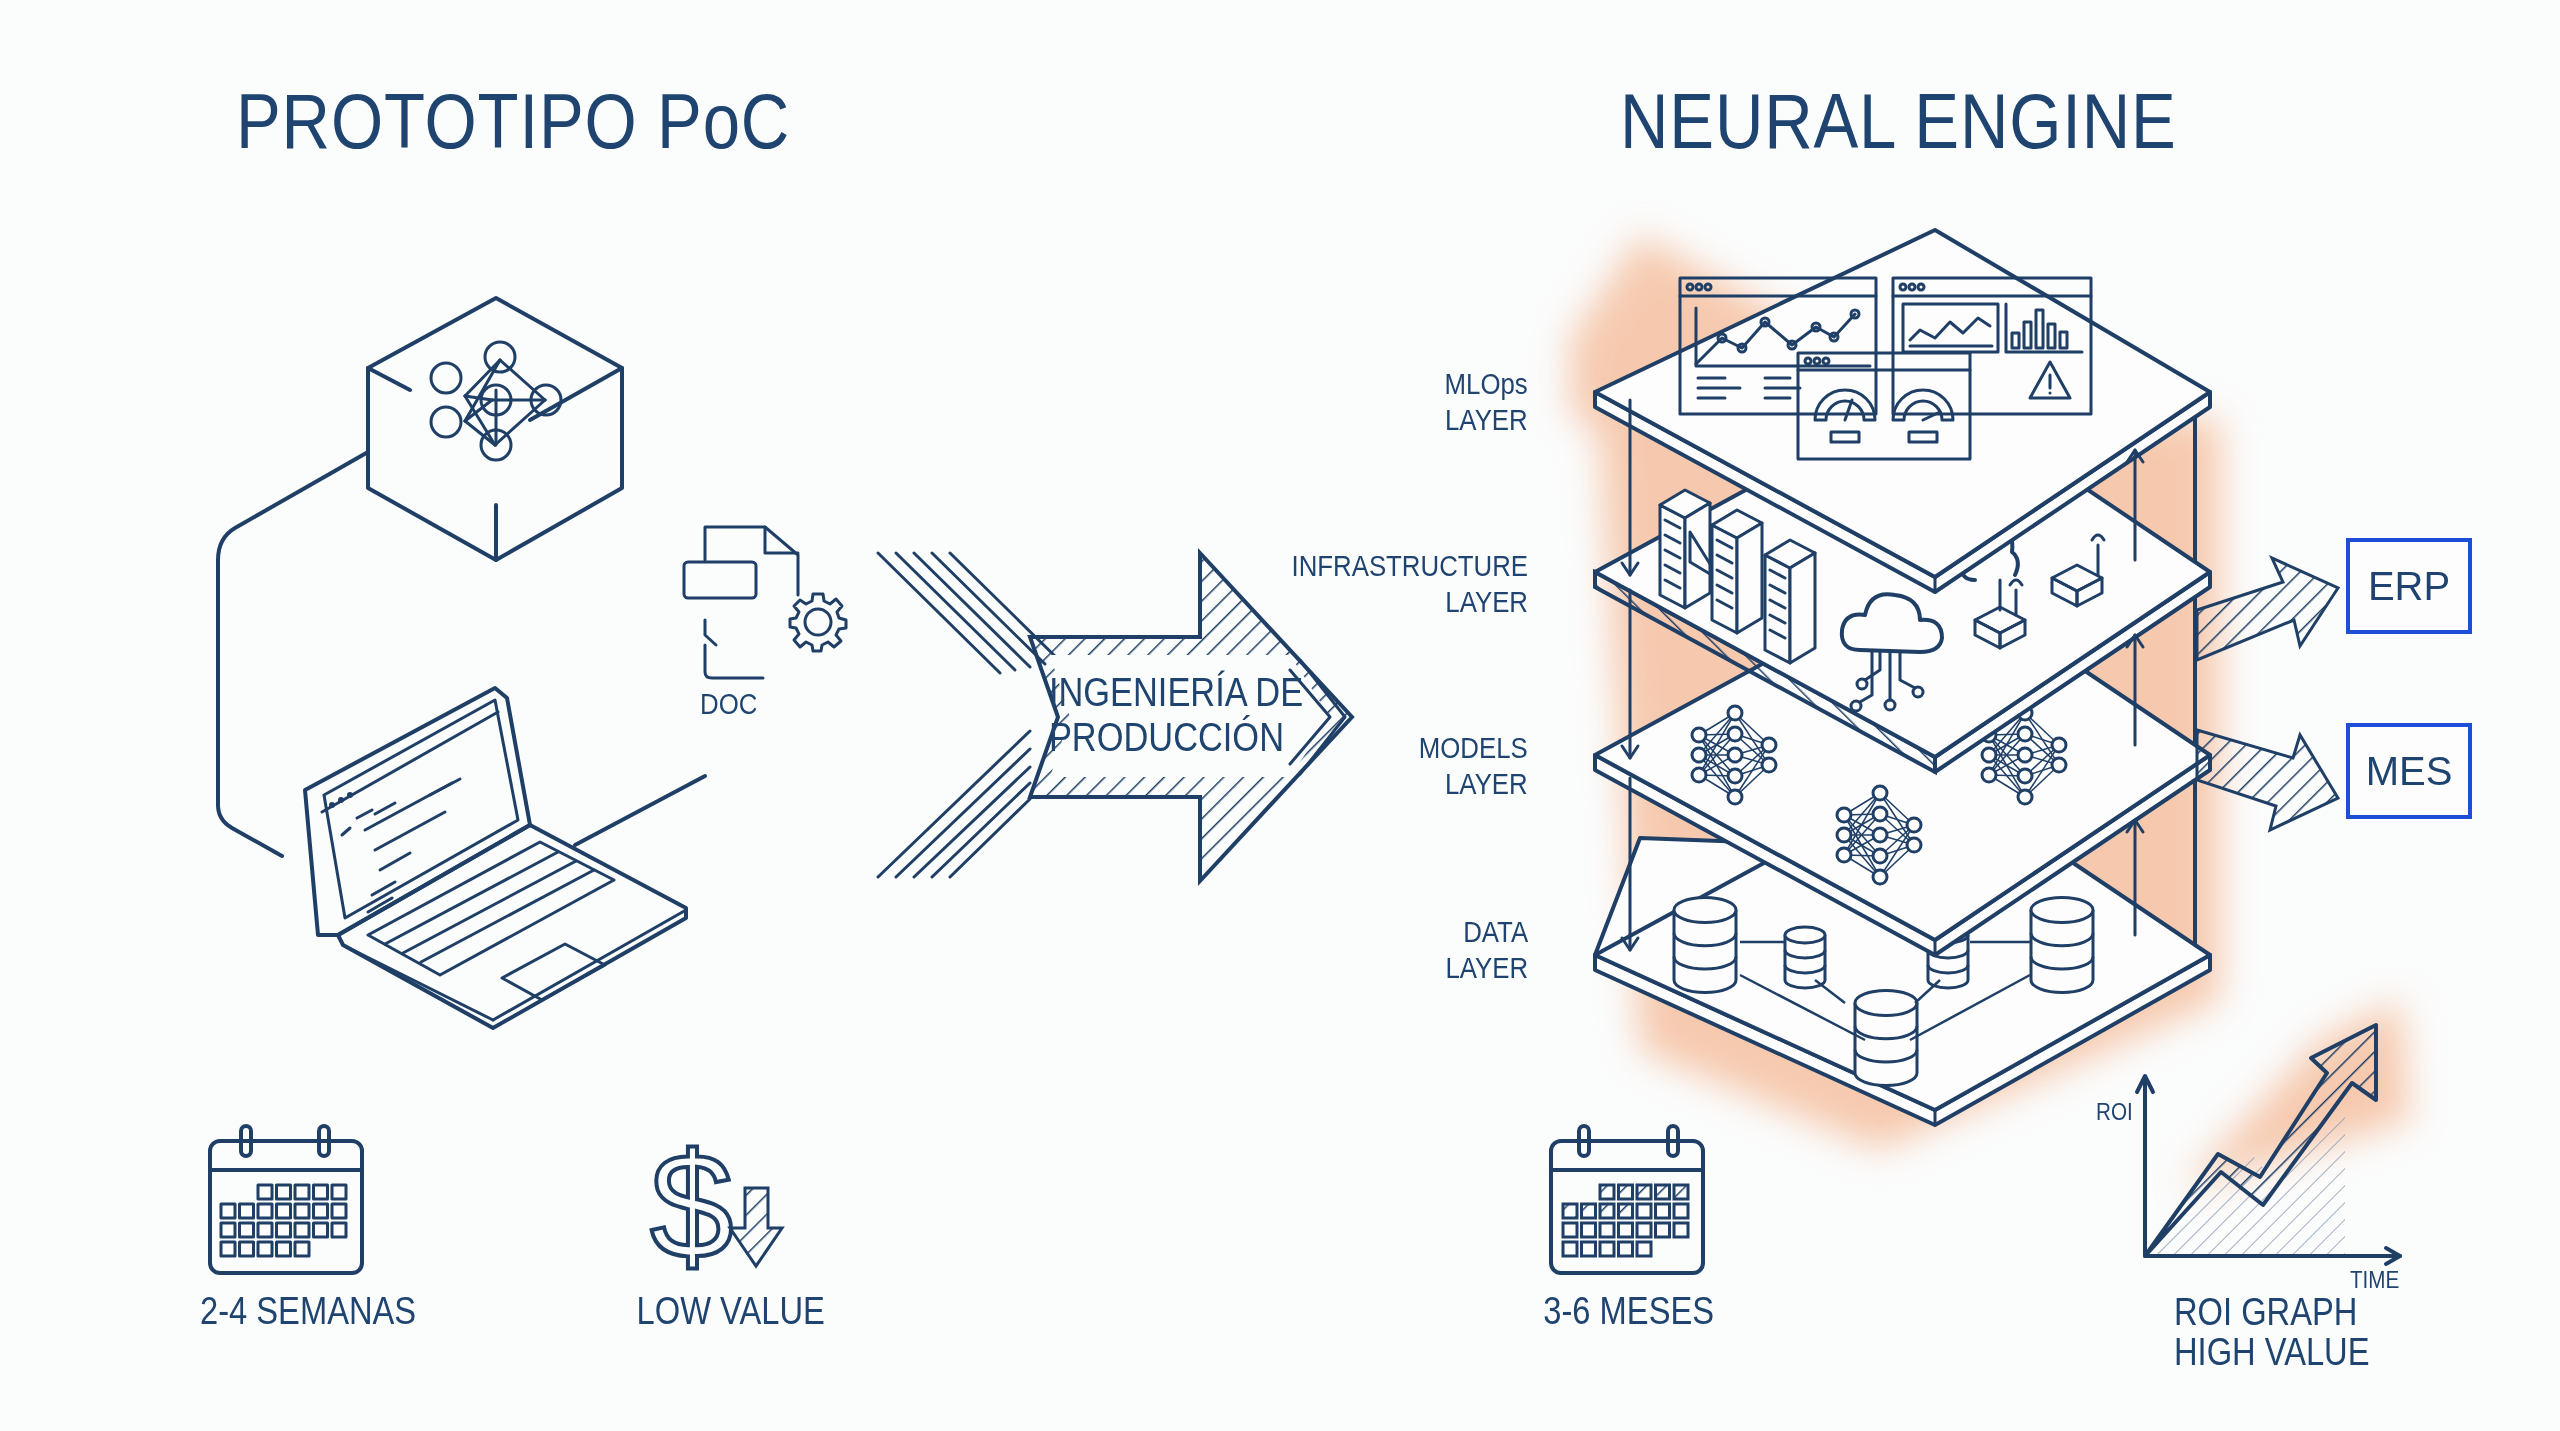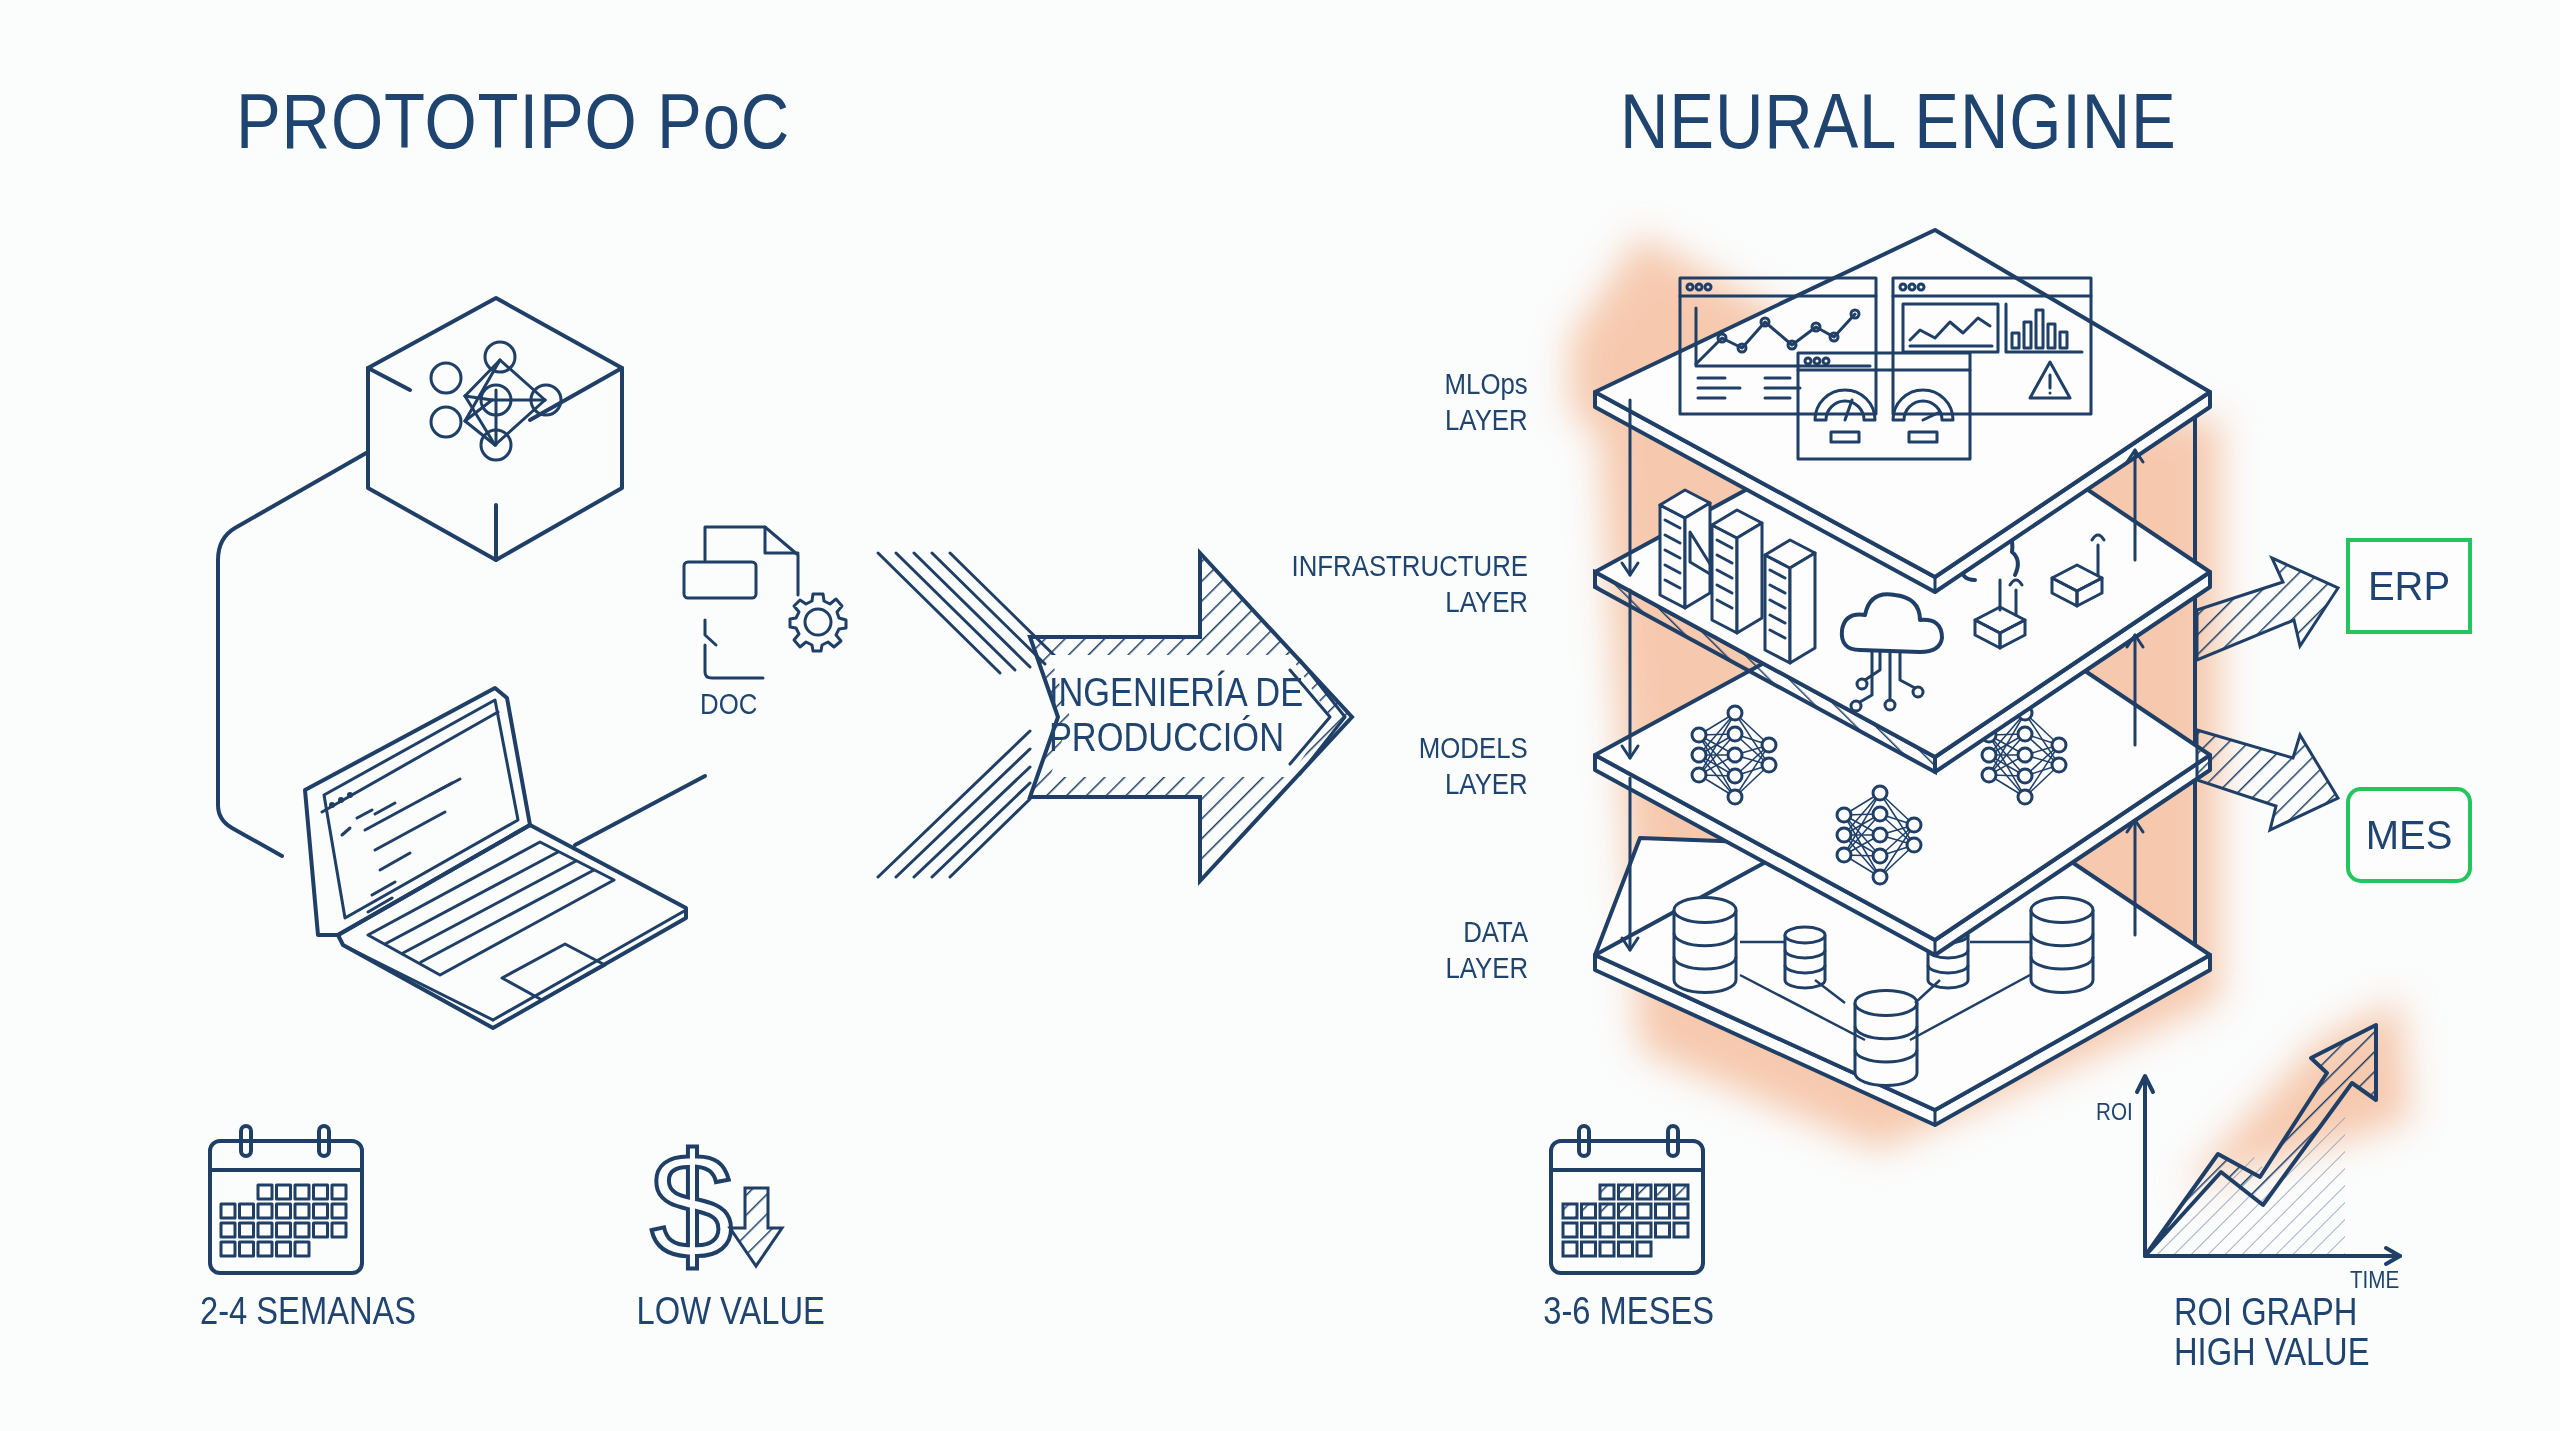--- a/index.html
+++ b/index.html
@@ -8,21 +8,21 @@
   .txt { position:absolute; color:#1f4470; font-family:"Liberation Sans",sans-serif;
          transform:scaleX(0.86); transform-origin:left top; white-space:nowrap; }
   .title { font-size:78px; letter-spacing:1px; }
   .caption { font-size:38px; }
   .layer-label { font-size:30px; text-align:right; line-height:36px; transform-origin:right top; }
   .center { transform-origin:center top; text-align:center; }
   svg { position:absolute; left:0; top:0; }
   .stroke { fill:none; stroke:#1f3f66; stroke-width:4; stroke-linejoin:round; stroke-linecap:round; }
   .thin { fill:none; stroke:#1f3f66; stroke-width:3; stroke-linejoin:round; stroke-linecap:round; }
   .plate { fill:#fdfdfd; stroke:#1f3f66; stroke-width:4; stroke-linejoin:round; }
-  .box-label { position:absolute; border:4px solid #22c55e; background:#fdfdfd;
+  .box-label { position:absolute; border:4px solid #1d4ed8; background:#fdfdfd;
                display:flex; align-items:center; justify-content:center; font-size:40px; color:#1f4470; }
 </style>
 </head>
 <body>
 
 <svg width="2560" height="1431" viewBox="0 0 2560 1431">
   <defs>
     <pattern id="hatch" patternUnits="userSpaceOnUse" width="14" height="14" patternTransform="rotate(45)">
       <line x1="0" y1="0" x2="0" y2="14" stroke="#1f3f66" stroke-width="3"></line>
     </pattern>
@@ -531,21 +531,21 @@
 <div class="txt layer-label" style="right:1032px; top:730px;">
   <div>MODELS</div>
   <div>LAYER</div>
 </div>
 <div class="txt layer-label" style="right:1032px; top:914px;">
   <div>DATA</div>
   <div>LAYER</div>
 </div>
 
 <div class="box-label" style="left:2346px; top:538px; width:118px; height:88px;">ERP</div>
-<div class="box-label" style="left:2346px; top:787px; width:118px; height:88px;border-radius:15px;">MES</div>
+<div class="box-label" style="left:2346px; top:723px; width:118px; height:88px;">MES</div>
 
 <div class="txt caption center" style="left:1530px; top:1290px; width:190px;">3-6 MESES</div>
 
 <div class="txt" style="left:2096px; top:1098px; font-size:24px;">ROI</div>
 <div class="txt" style="left:2350px; top:1266px; font-size:24px;">TIME</div>
 <div class="txt caption center" style="left:2160px; top:1292px; width:200px; line-height:40px;">
   <div>ROI GRAPH</div>
   <div>HIGH VALUE</div>
 </div>
 

